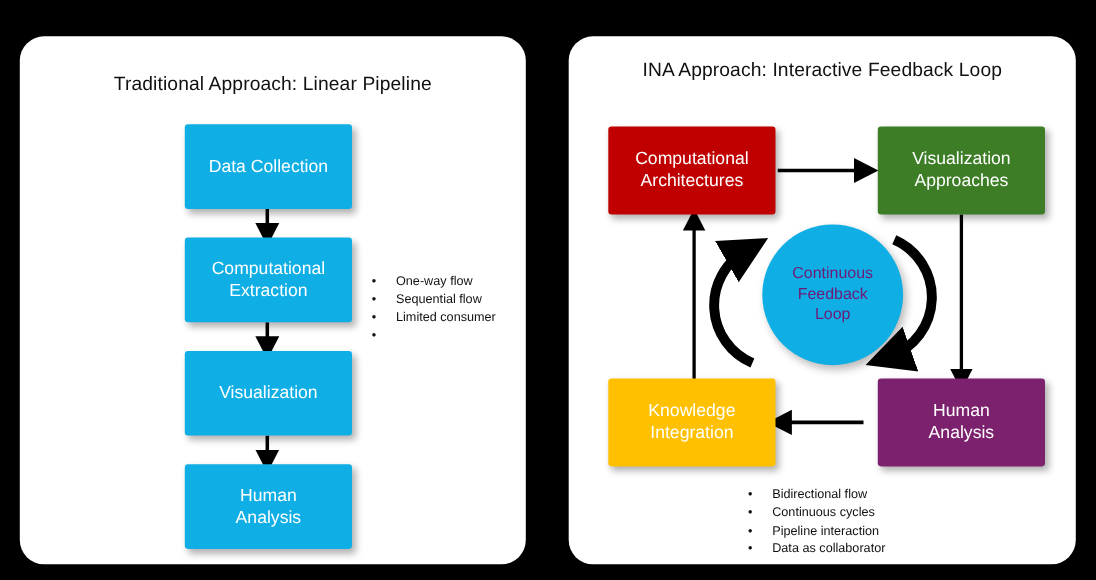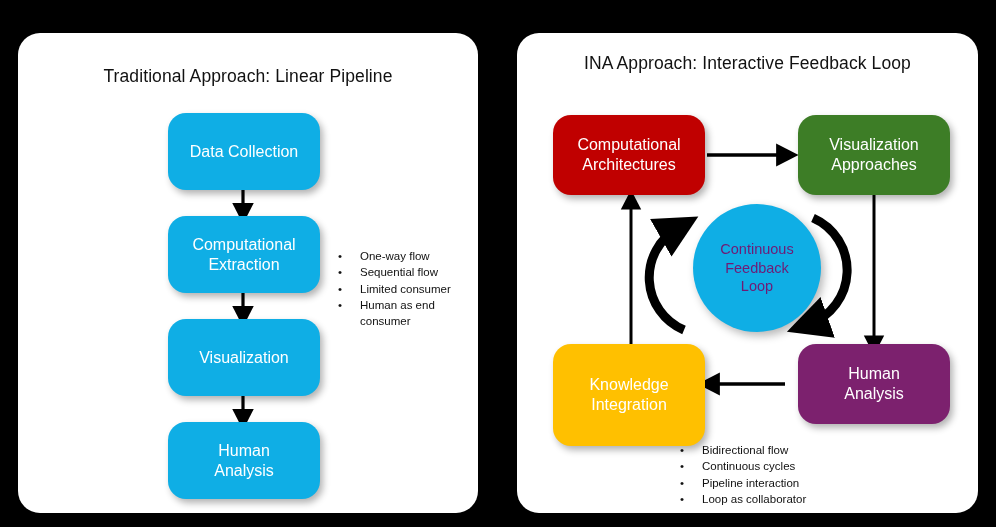--- a/index.html
+++ b/index.html
@@ -30,21 +30,21 @@
     font-size: 17.5px;
     color: #111111;
     font-weight: 400;
     letter-spacing: 0.1px;
   }
   #title-left  { top: 33px; }
   #title-right { top: 20px; }
 
   .node {
     position: absolute;
-    border-radius: 18px;
+    border-radius: 3px;
     color: #ffffff;
     display: flex;
     align-items: center;
     justify-content: center;
     text-align: center;
     font-size: 16px;
     line-height: 1.22;
     box-shadow: 3px 4px 7px rgba(0,0,0,0.30);
     box-sizing: border-box;
     padding: 2px 6px;
@@ -126,22 +126,20 @@
     <div class="row">
       <span class="dot">•</span>
       <span class="txt">Sequential flow</span>
     </div>
     <div class="row">
       <span class="dot">•</span>
       <span class="txt">Limited consumer</span>
     </div>
     <div class="row">
       <span class="dot">•</span>
-      <span class="txt">Human as end
-consumer</span>
     </div>
   </div>
 </div>
 
 <div class="panel" id="panel-right">
 
   <div class="panel-title" id="title-right">INA Approach: Interactive Feedback Loop</div>
 
   <svg class="arrows">
     <defs>
@@ -168,21 +166,21 @@
   <div class="node" id="r-node-0" style="left:36px; top:82px; width:152px; height:80px; background:#C00000;">
     <span style="white-space:pre-line">Computational
 Architectures</span>
   </div>
 
   <div class="node" id="r-node-1" style="left:281px; top:82px; width:152px; height:80px; background:#3D7D26;">
     <span style="white-space:pre-line">Visualization
 Approaches</span>
   </div>
 
-  <div class="node" id="r-node-2" style="left:36px; top:311px; width:152px; height:102px; background:#FFC000;">
+  <div class="node" id="r-node-2" style="left:36px; top:311px; width:152px; height:80px; background:#FFC000;">
     <span style="white-space:pre-line">Knowledge
 Integration</span>
   </div>
 
   <div class="node" id="r-node-3" style="left:281px; top:311px; width:152px; height:80px; background:#7C216E;">
     <span style="white-space:pre-line">Human
 Analysis</span>
   </div>
 
   <div class="circle-node" id="r-center" style="left:176px; top:171px; width:128px; height:128px; background:#0FAEE5;">
@@ -199,16 +197,16 @@
     <div class="row">
       <span class="dot">•</span>
       <span class="txt">Continuous cycles</span>
     </div>
     <div class="row">
       <span class="dot">•</span>
       <span class="txt">Pipeline interaction</span>
     </div>
     <div class="row">
       <span class="dot">•</span>
-      <span class="txt">Loop as collaborator</span>
+      <span class="txt">Data as collaborator</span>
     </div>
   </div>
 </div>
 
 </body></html>

